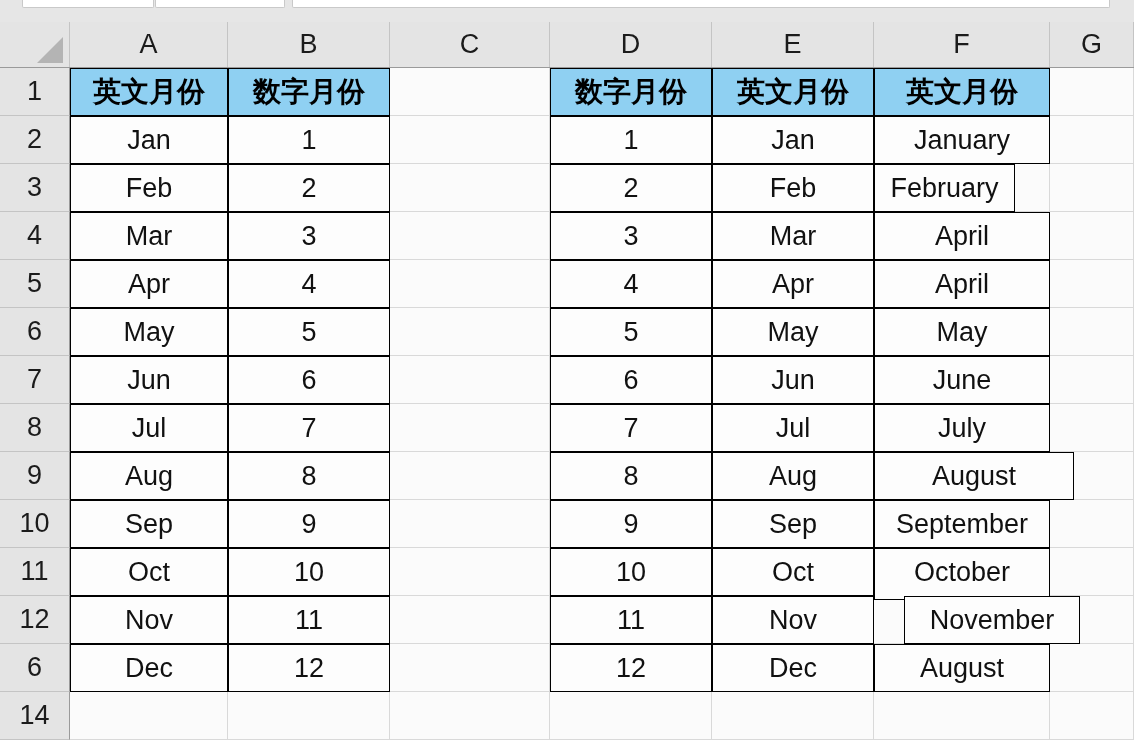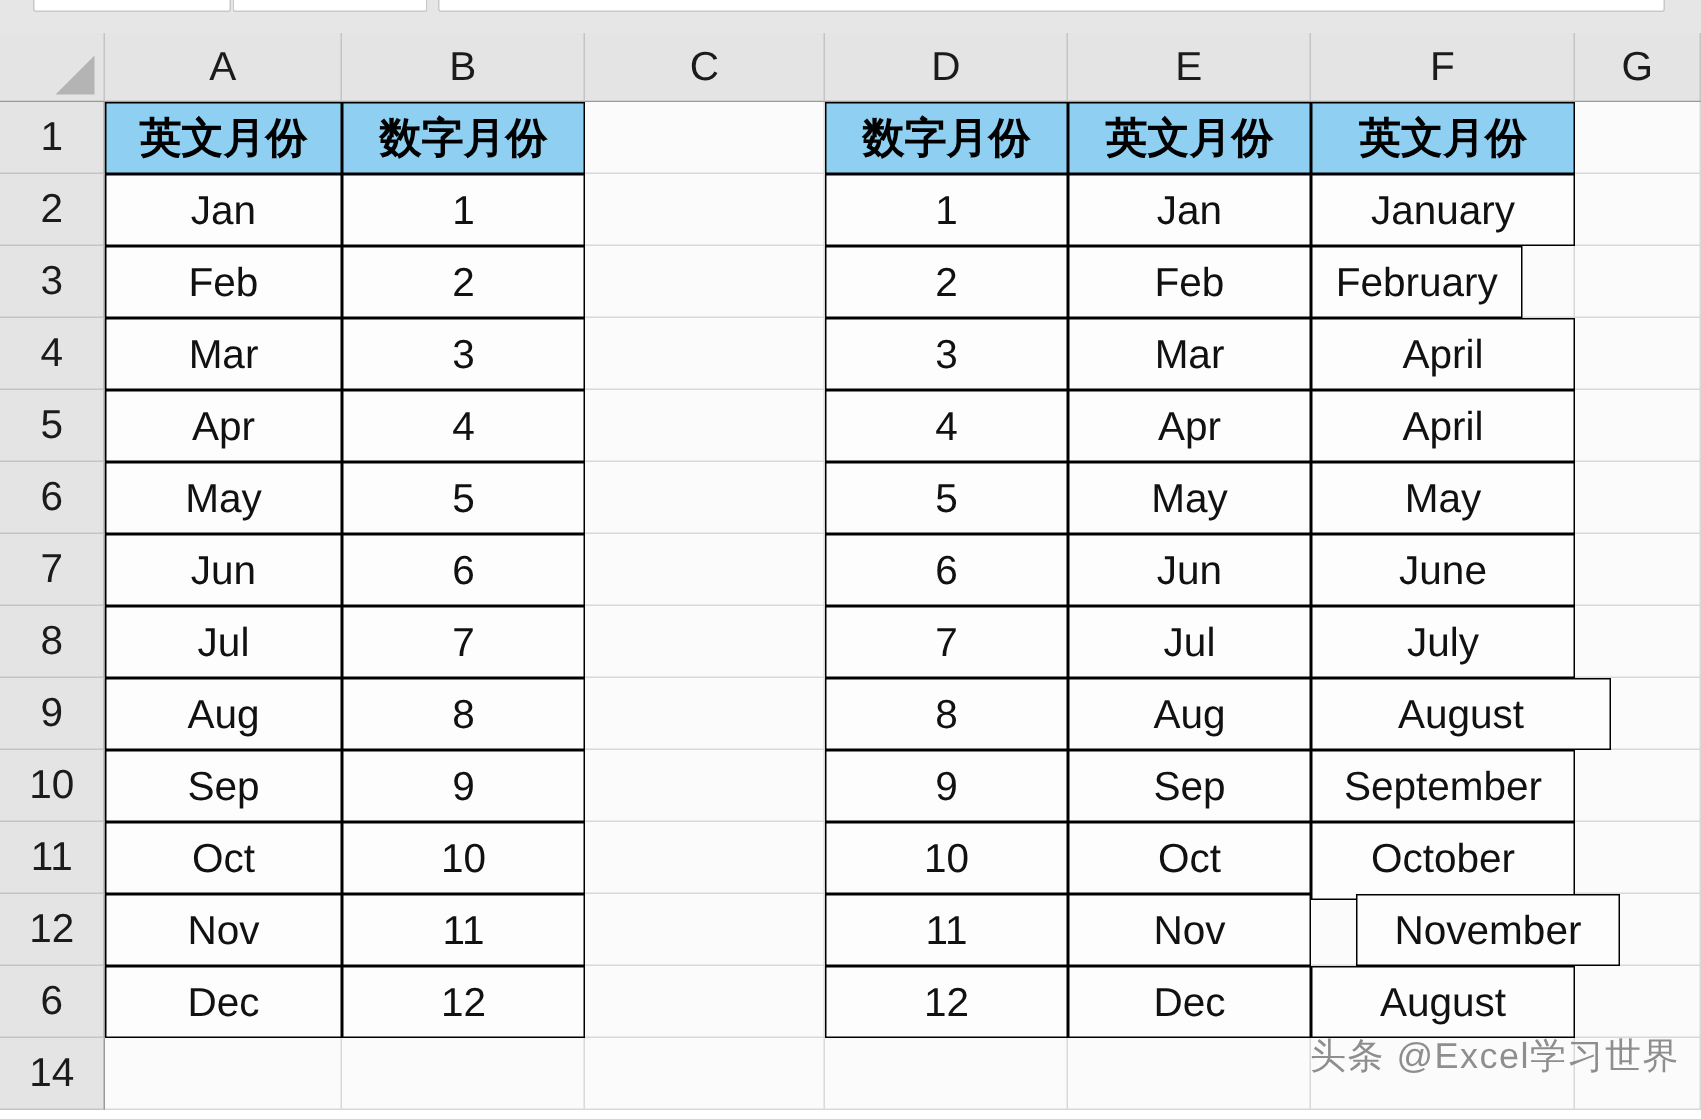--- a/index.html
+++ b/index.html
@@ -330,14 +330,13 @@
       <div class="datacell" style="left: 712px; top: 548px; width: 162px; height: 48px; line-height: 46px;">Oct</div>
       <div class="datacell" style="left: 874px; top: 548px; width: 176px; height: 52px; line-height: 46px;">October</div>
       <div class="datacell" style="left: 550px; top: 596px; width: 162px; height: 48px; line-height: 46px;">11</div>
       <div class="datacell" style="left: 712px; top: 596px; width: 162px; height: 48px; line-height: 46px;">Nov</div>
       <div class="datacell" style="left: 904px; top: 596px; width: 176px; height: 48px; line-height: 46px;">November</div>
       <div class="datacell" style="left: 550px; top: 644px; width: 162px; height: 48px; line-height: 46px;">12</div>
       <div class="datacell" style="left: 712px; top: 644px; width: 162px; height: 48px; line-height: 46px;">Dec</div>
       <div class="datacell" style="left: 874px; top: 644px; width: 176px; height: 48px; line-height: 46px;">August</div>
     </div>
 
-  <div class="watermark">头条 @Excel学习世界</div>
 </div>
 
 </body></html>

